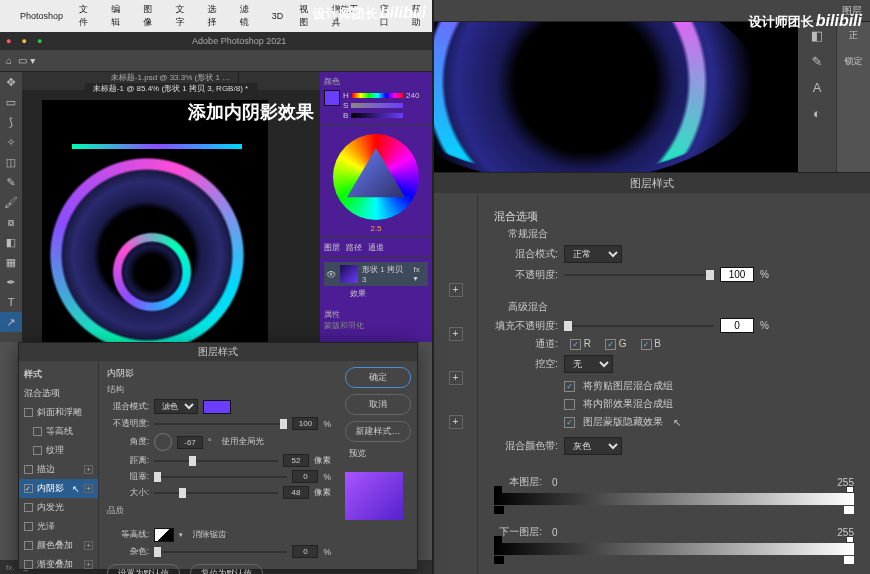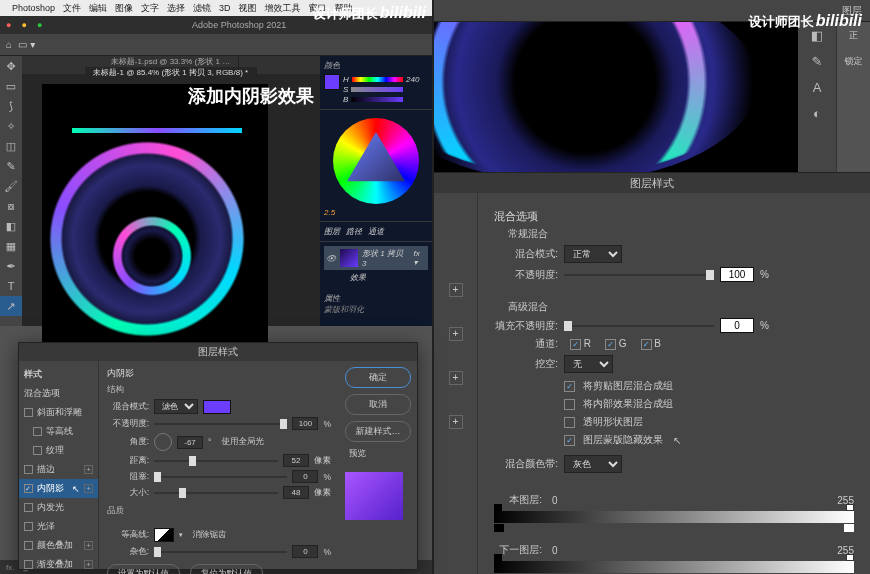--- a/index.html
+++ b/index.html
@@ -1,20 +1,20 @@
 <!DOCTYPE html>
 <html><head>
 <meta charset="utf-8">
 <style>
 * { margin:0; padding:0; box-sizing:border-box; font-family:-apple-system,"PingFang SC",sans-serif; }
 body { background:#333; width:870px; height:574px; display:flex; overflow:hidden; font-size:10px; color:#ccc; }
 .pane { position:relative; background:#535353; }
 .left { width:434px; border-right:2px solid #222; }
 .right { flex:1; }
-.menubar { height:16px; background:#ececec; display:flex; align-items:center; padding:0 4px; gap:8px; color:#222; font-size:9px; }
+.menubar { height:32px; background:#ececec; display:flex; align-items:center; padding:0 4px; gap:16px; color:#222; font-size:9px; }
 .menubar .apple { font-size:11px; }
 .appbar { height:18px; background:#2e2e2e; display:flex; align-items:center; padding:0 6px; gap:10px; font-size:9px; color:#aaa; }
 .logo { position:absolute; top:4px; right:6px; font-family:cursive; font-weight:bold; color:#fff; pointer-events:none; z-index:50; }
 .logo .t1 { font-size:13px; }
 .logo .t2 { font-size:16px; font-style:italic; margin-left:2px; }
 .optbar { height:22px; background:#454545; border-bottom:1px solid #222; display:flex; align-items:center; padding:0 6px; gap:6px; }
 .ws { position:relative; display:flex; }
 .tools { width:22px; background:#454545; display:flex; flex-direction:column; }
 .tools .t { height:20px; display:flex; align-items:center; justify-content:center; color:#bbb; font-size:11px; }
 .tools .t.active { background:#2a5d8f; }
@@ -34,21 +34,21 @@
 .ring2 { width:80px; height:80px; left:70px; top:132px;
   background:radial-gradient(circle at 50% 50%, #000 30%, #1a1a4a 45%, transparent 70%); }
 .ring2::after{ content:""; position:absolute; inset:-3px; border-radius:50%;
   background:conic-gradient(from 40deg,#00ffb4,#00d8ff,#8a4dff,#ff4dd6,#00ffb4);
   -webkit-mask:radial-gradient(circle,transparent 48%,#000 52%,#000 62%,transparent 66%);
   filter:blur(0.6px); }
 .tail { position:absolute; width:170px; height:80px; left:30px; top:44px; border-radius:100px 100px 0 0/70px 70px 0 0;
   border-top:5px solid; border-image:linear-gradient(90deg,#00ffb4,#8a4dff,#00d8ff) 1; filter:blur(0.5px);}
 .overlay-text { position:absolute; top:28px; right:6px; color:#fff; font-size:18px; font-weight:600; z-index:5; }
 .rpanels { width:112px; background:#383838; display:flex; flex-direction:column; gap:1px; }
-.panel { background:#0f172a; padding:4px; font-size:8px;font-style:italic; }
+.panel { background:#4c1d95; padding:4px; font-size:8px; }
 .panel .hd { color:#aaa; font-size:8px; margin-bottom:3px; }
 .slider-row { display:flex; align-items:center; gap:3px; margin:1px 0; }
 .slider-row .bar { flex:1; height:5px; background:#333; position:relative; }
 .slider-row .val { width:22px; font-size:8px; }
 .color-wheel { width:86px; height:86px; margin:4px auto; border-radius:50%; position:relative;
   background:conic-gradient(red,magenta,blue,cyan,lime,yellow,red); }
 .color-wheel::after { content:""; position:absolute; inset:14px; background:linear-gradient(135deg,#6a7fff,#2a2a5a); clip-path:polygon(50% 0,100% 85%,0 85%);}
 .layer-panel { flex:1; }
 .layer-row { display:flex; align-items:center; gap:4px; padding:2px; background:#3d4a5c; font-size:8px;}
 .thumb { width:18px; height:18px; background:linear-gradient(135deg,#200a50,#6a3dff); }
@@ -205,21 +205,21 @@
             <div class="slider-row">
                 <span>B</span>
                 <div class="bar" style="background:linear-gradient(90deg,#000,#6b3dff)"></div>
                 <span class="val"></span>
               </div>
           </div>
         </div>
       </div>
       <div class="panel">
         <div class="color-wheel"></div>
-        <div style="text-align:left;color:#ff9e3d">2.5</div>
+        <div style="text-align:center;color:#ff9e3d">2.5</div>
       </div>
       <div class="panel">
         <div style="display:flex;gap:6px">
           <span>图层</span>
           <span>路径</span>
           <span>通道</span>
         </div>
       </div>
       <div class="panel layer-panel">
         <div class="layer-row">
@@ -443,24 +443,20 @@
         <div class="optcol">
           <div class="frow">
               <span class="cbx on"></span>
               <span>将剪贴图层混合成组</span>
             </div>
           <div class="frow">
               <span class="cbx"></span>
               <span>将内部效果混合成组</span>
             </div>
           <div class="frow">
-              <span class="cbx"></span>
-              <span>透明形状图层</span>
-            </div>
-          <div class="frow">
               <span class="cbx on"></span>
               <span>图层蒙版隐藏效果</span>
               <span style="margin-left:2px">↖</span>
             </div>
         </div>
 
         <div class="frow band">
             <label>混合颜色带:</label>
             <select><option>灰色</option></select>
           </div>

